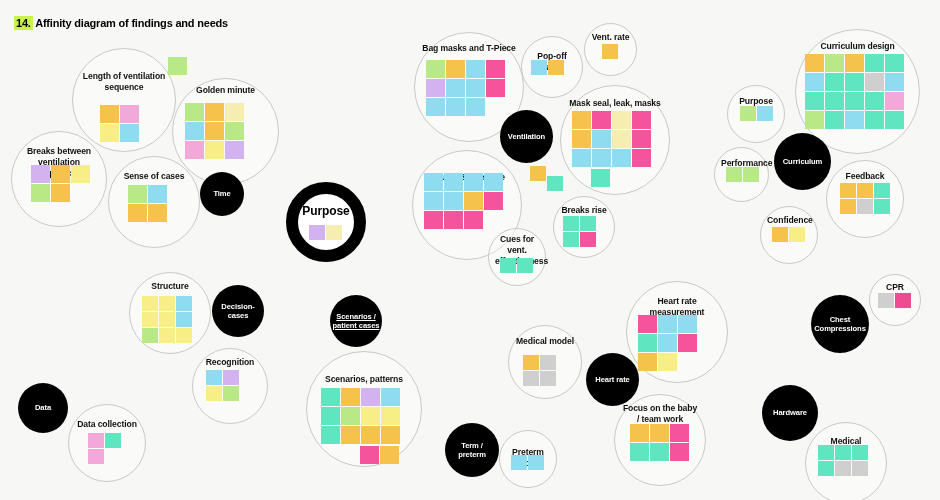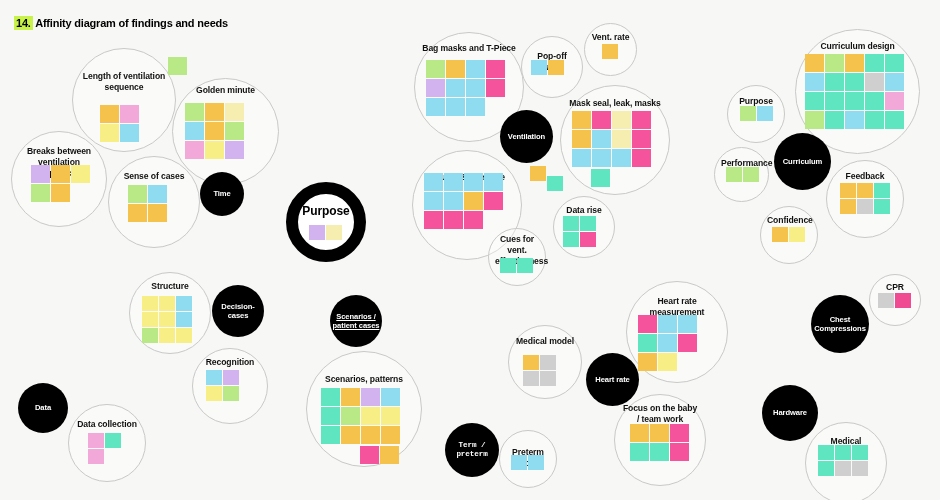--- a/index.html
+++ b/index.html
@@ -100,21 +100,21 @@
       <div class="grp" style="left: 584px; top: 23px; width: 53px; height: 53px;">
         <div class="glabel" style="top: 8px;">Vent. rate</div>
       </div>
       <div class="grp" style="left: 560px; top: 85px; width: 110px; height: 110px;">
         <div class="glabel" style="top: 12px;">Mask seal, leak, masks</div>
       </div>
       <div class="grp" style="left: 412px; top: 150px; width: 110px; height: 110px;">
         <div class="glabel" style="top: 21px;">Volume &amp; pressure</div>
       </div>
       <div class="grp" style="left: 553px; top: 196px; width: 62px; height: 62px;">
-        <div class="glabel" style="top: 8px;">Data rise</div>
+        <div class="glabel" style="top: 8px;">Breaks rise</div>
       </div>
       <div class="grp" style="left: 488px; top: 228px; width: 58px; height: 58px;">
         <div class="glabel" style="top: 5px;">Cues for vent. effectiveness</div>
       </div>
       <div class="grp" style="left: 795px; top: 29px; width: 125px; height: 125px;">
         <div class="glabel" style="top: 11px;">Curriculum design</div>
       </div>
       <div class="grp" style="left: 727px; top: 85px; width: 58px; height: 58px;">
         <div class="glabel" style="top: 10px;">Purpose</div>
       </div>
@@ -409,21 +409,21 @@
       <div class="hub" style="left: 18px; top: 383px; width: 50px; height: 50px;">
         <span style="white-space: pre-line;">Data</span>
       </div>
       <div class="hub" style="left: 586px; top: 353px; width: 53px; height: 53px;">
         <span style="white-space: pre-line;">Heart rate</span>
       </div>
       <div class="hub" style="left: 811px; top: 295px; width: 58px; height: 58px;">
         <span style="white-space: pre-line;">Chest
 Compressions</span>
       </div>
-      <div class="hub" style="left: 445px; top: 423px; width: 54px; height: 54px; font-family: Liberation Mono, monospace;">
+      <div class="hub" style="left: 445px; top: 423px; width: 54px; height: 54px;">
         <span style="white-space: pre-line;">Term /
 preterm</span>
       </div>
       <div class="hub" style="left: 762px; top: 385px; width: 56px; height: 56px;">
         <span style="white-space: pre-line;">Hardware</span>
       </div>
     </div>
 
 </div>
 

